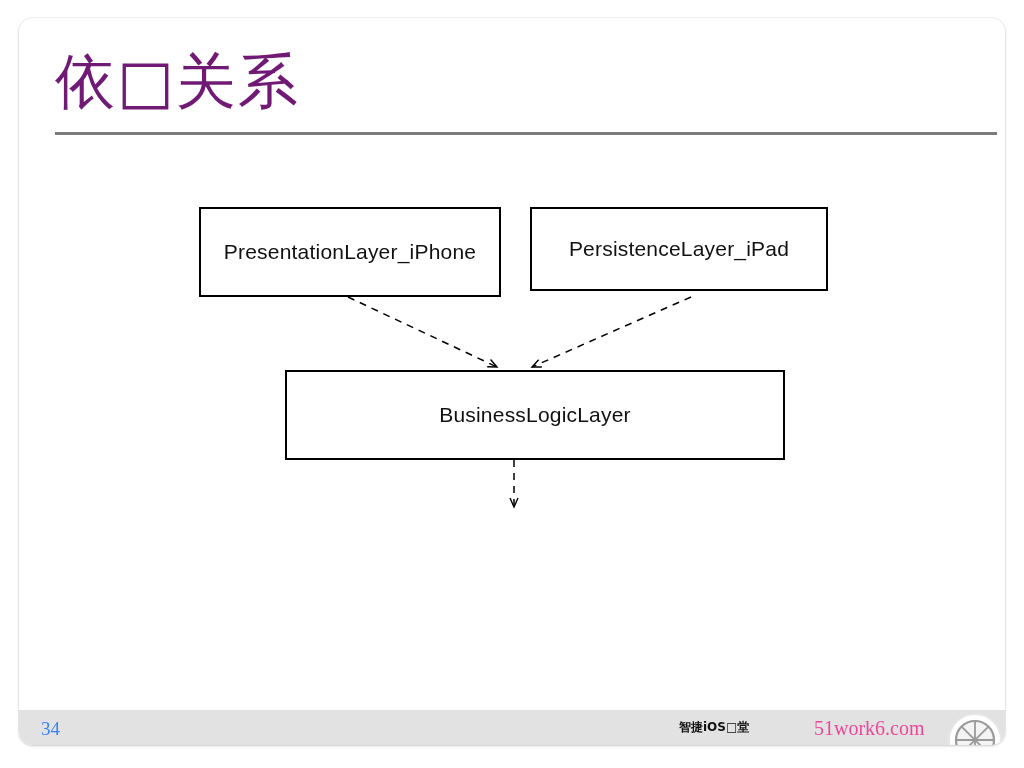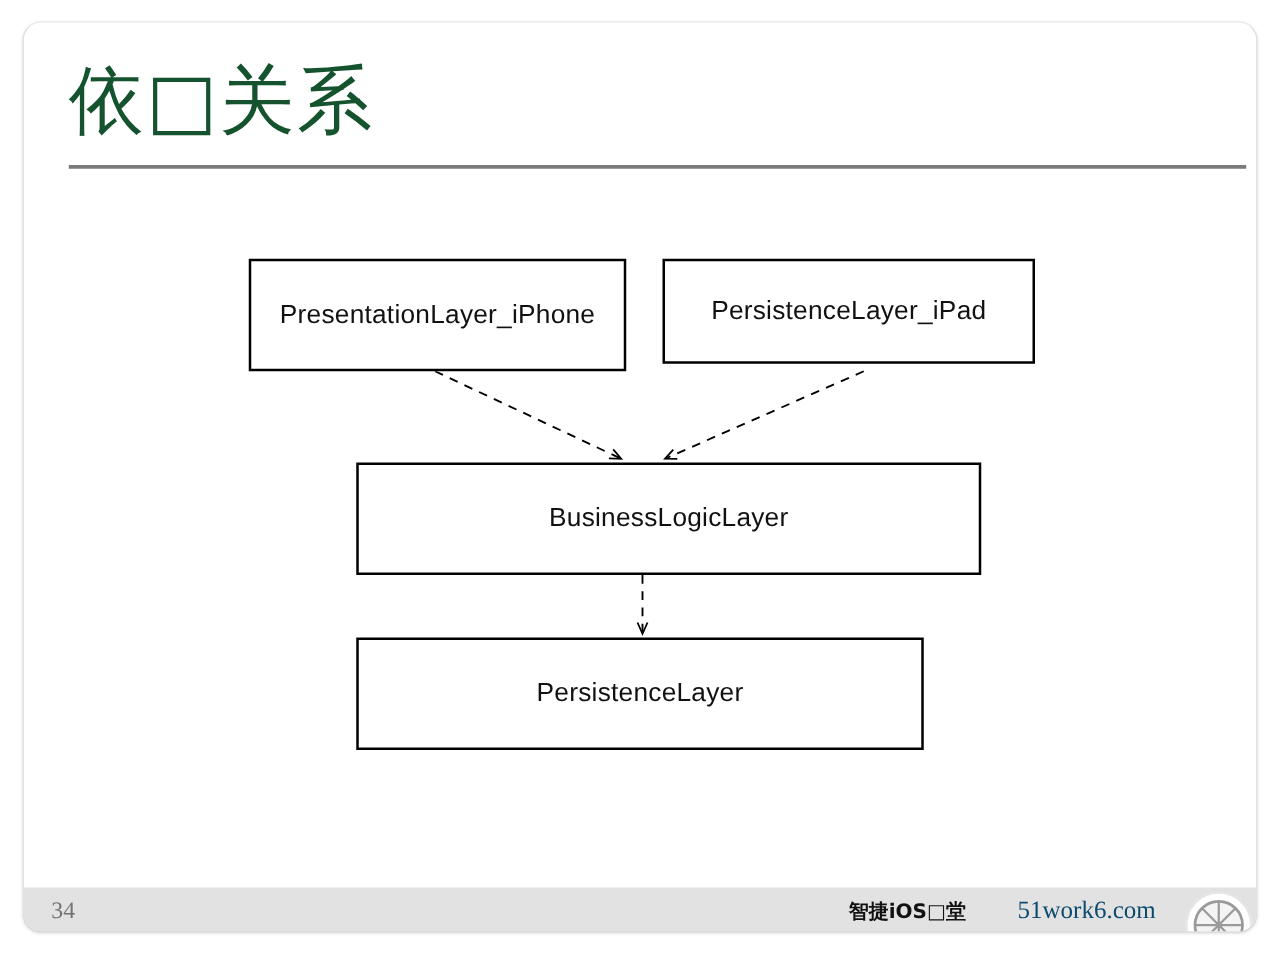--- a/index.html
+++ b/index.html
@@ -35,21 +35,21 @@
 
   
   .slide-title {
     position: absolute;
     left: 36px;
     top: 26px;
     font-family: "DejaVu Sans", sans-serif;
     font-size: 60px;
     line-height: 74px;
     letter-spacing: 2px;
-    color: #14532d;
+    color: #701a75;
     white-space: nowrap;
   }
 
   .title-rule {
     position: absolute;
     left: 36px;
     top: 114px;
     width: 942px;
     height: 3px;
     background: #7b7b7b;
@@ -106,41 +106,41 @@
     background: #e2e2e2;
     border-radius: 0 0 14px 14px;
   }
 
   .footer-page {
     position: absolute;
     left: 22px;
     top: 700px;
     font-family: "Liberation Serif", serif;
     font-size: 19px;
-    color: #737373;
+    color: #3b82f6;
   }
 
   .footer-brand {
     position: absolute;
     left: 660px;
     top: 701px;
     font-family: "DejaVu Sans", sans-serif;
     font-weight: bold;
-    font-size: 16px;
+    font-size: 12px;
     color: #111111;
     white-space: nowrap;
   }
 
   .footer-site {
     position: absolute;
     left: 795px;
     top: 699px;
     font-family: "Liberation Serif", serif;
     font-size: 20px;
-    color: #0c4a6e;
+    color: #ec4899;
     white-space: nowrap;
   }
 
   .footer-logo {
     position: absolute;
     left: 928px;
     top: 694px;
     width: 56px;
     height: 56px;
   }
@@ -177,23 +177,20 @@
       </div>
 
       <div class="node" id="node-persistence-ipad">
         <span class="node-label">PersistenceLayer_iPad</span>
       </div>
 
       <div class="node" id="node-business-logic">
         <span class="node-label">BusinessLogicLayer</span>
       </div>
 
-      <div class="node" id="node-persistence">
-        <span class="node-label">PersistenceLayer</span>
-      </div>
 
     </div>
 
     <div class="footer-bar"></div>
 
     <div class="footer-page">34</div>
 
     <div class="footer-brand">智捷iOS□堂</div>
 
     <div class="footer-site">51work6.com</div>

